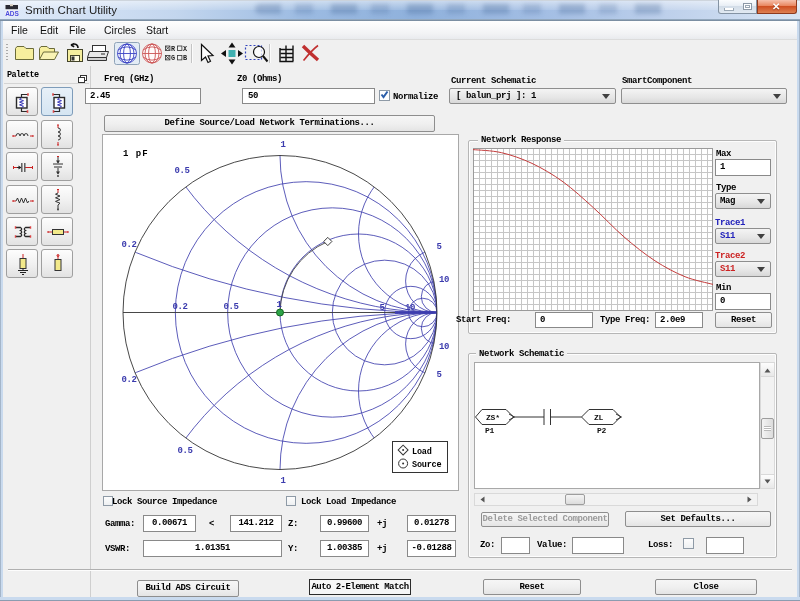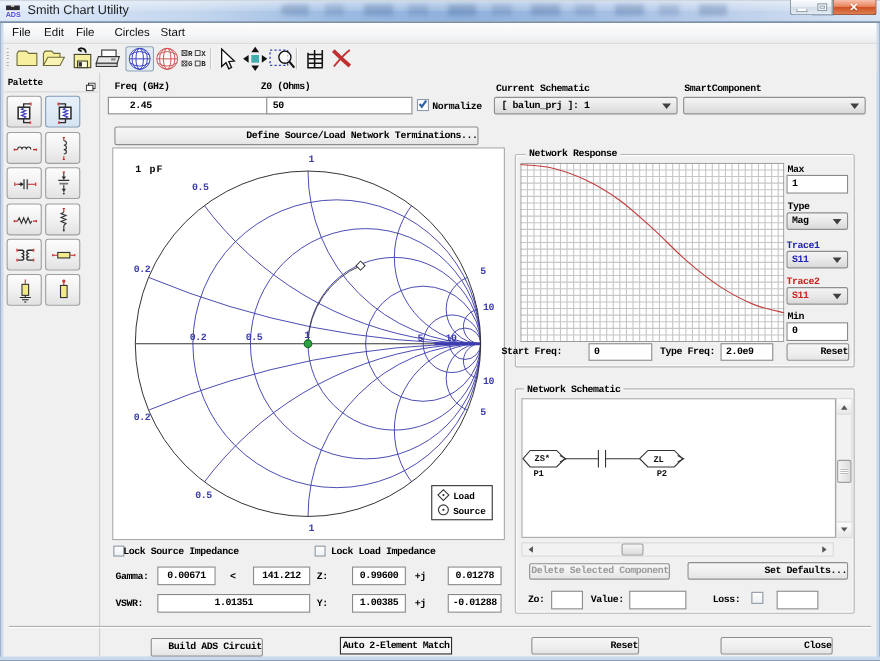--- a/index.html
+++ b/index.html
@@ -1,21 +1,21 @@
 <!DOCTYPE html>
 <html><head>
 <meta charset="utf-8">
 <style>
 *{margin:0;padding:0;box-sizing:border-box}
 html,body{width:800px;height:601px;overflow:hidden}
 body{position:relative;background:#c3d5ea;font-family:"Liberation Mono",monospace}
 .ab{position:absolute}
 .t{position:absolute;font:bold 9px "Liberation Mono",monospace;letter-spacing:-0.4px;white-space:nowrap;color:#000}
 .in{position:absolute;background:#fff;border:1px solid #898989;font:bold 9px "Liberation Mono",monospace;letter-spacing:-0.4px;color:#000;white-space:nowrap;overflow:hidden}
-.btn{position:absolute;background:linear-gradient(#f6f6f6,#efefef 55%,#e4e4e4);border:1px solid #8e8e8e;border-radius:2px;font:bold 9px "Liberation Mono",monospace;letter-spacing:-0.4px;text-align:right;color:#000}
+.btn{position:absolute;background:linear-gradient(#f6f6f6,#efefef 55%,#e4e4e4);border:1px solid #8e8e8e;border-radius:2px;font:bold 9px "Liberation Mono",monospace;letter-spacing:-0.4px;text-align:center;color:#000}
 .cb{position:absolute;width:11px;height:11px;background:linear-gradient(#fdfdfd,#eef0f2);border:1px solid #8e9aa6}
 .combo{position:absolute;background:linear-gradient(#f4f4f4,#e6e6e6 60%,#d8d8d8);border:1px solid #8e8e8e;border-radius:2px;font:bold 9px "Liberation Mono",monospace;letter-spacing:-0.4px;color:#000}
 .combo .arr{position:absolute;right:5px;top:50%;margin-top:-2px;width:0;height:0;border-left:4px solid transparent;border-right:4px solid transparent;border-top:5px solid #404040}
 .gbox{position:absolute;border:1px solid #b6b6b6;box-shadow:inset 0 0 0 1px #fdfdfd;border-radius:2px}
 .gtitle{position:absolute;background:#f0f0f0;padding:0 3px;font:bold 9px "Liberation Mono",monospace;letter-spacing:-0.4px;color:#000;white-space:nowrap}
 </style>
 </head>
 <body>
 
 <div class="ab" id="titlebar" style="left:0;top:0;width:800px;height:21px;background:linear-gradient(90deg,#dfeafa 0%,#c3d6ee 22%,#9cbbe2 38%,#8fb1dc 52%,#a3bee4 68%,#c0d2ec 85%,#d8e5f4 100%);border-top:1px solid #98a7b8"></div>
@@ -265,21 +265,21 @@
   <div class="pb" style="left:41px;top:249.3px">
     <svg width="24" height="24" viewBox="0 0 24 24">
       <path d="M12,3 V7" stroke="#cc2222"></path>
         <circle cx="12" cy="3.5" r="1" fill="none" stroke="#cc2222"></circle>
       <rect x="9" y="7.5" width="6" height="11" fill="#f2e98a" stroke="#333"></rect>
     </svg>
   </div>
 </div>
 
 <div class="t" style="left:104px;top:74px">Freq (GHz)</div>
-<div class="in" style="left:98px;top:88px;width:156px;height:16px;line-height:14px;padding-left:19px">2.45</div>
+<div class="in" style="left:85px;top:88px;width:116px;height:16px;line-height:14px;padding-left:4px">2.45</div>
 <div class="t" style="left:237px;top:74px">Z0 (Ohms)</div>
 <div class="in" style="left:242px;top:88px;width:133px;height:16px;line-height:14px;padding-left:5px">50</div>
 <div class="ab" style="left:379px;top:90px;width:11px;height:11px;background:#fff;border:1px solid #8e9aa6">
   <svg width="9" height="9" style="position:absolute;left:0px;top:-1px">
       <path d="M1.5 4.5 L3.5 7 L7.5 1.5" stroke="#2c5faa" stroke-width="2" fill="none"></path>
     </svg>
 </div>
 <div class="t" style="left:393px;top:92px">Normalize</div>
 <div class="t" style="left:451px;top:76px">Current Schematic</div>
 <div class="combo" style="left:449px;top:88px;width:167px;height:16px;line-height:14px;padding-left:6px">[ balun_prj ]: 1<span class="arr"></span></div>

